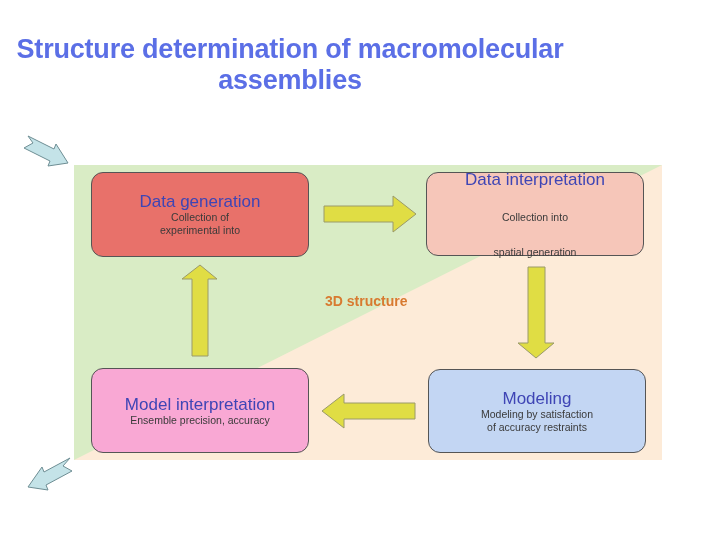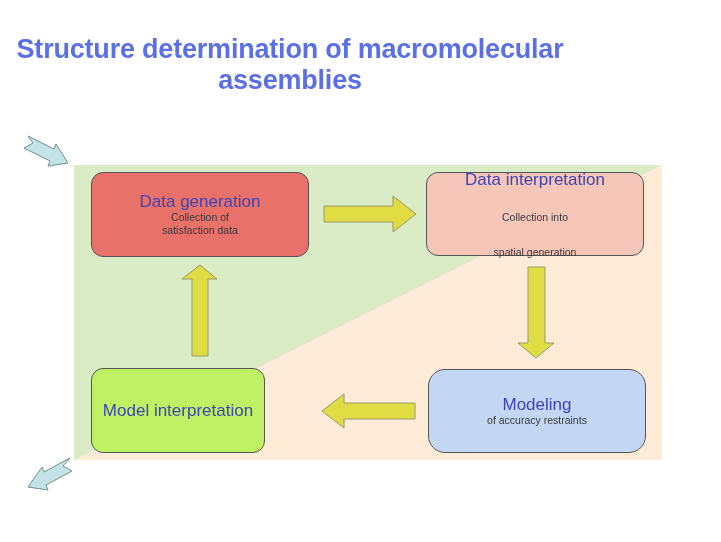--- a/index.html
+++ b/index.html
@@ -29,32 +29,35 @@
   <polygon points="192,356 208,356 208,279 217,279 200,265 182,279 192,279" fill="#e0dd44" stroke="#9a9a6a" stroke-width="1"></polygon>
 
   <polygon points="28,136 54,149 56,144 68,163 48,166 50,161 24,148 33,143" fill="#c4e3e8" stroke="#6e8e94" stroke-width="1"></polygon>
 
   <polygon points="70,458 44,472 42,467 28,487 48,490 46,485 72,471 63,466" fill="#c4e3e8" stroke="#6e8e94" stroke-width="1"></polygon>
 </svg>
 
 <div class="box" style="left:91px; top:172px; width:218px; height:85px; background:#e8716a;">
   <div class="h">Data generation</div>
   <div class="s">Collection of</div>
-  <div class="s">satisfaction data</div>
+  <div class="s">experimental into</div>
 </div>
 
 <div class="box" style="left:426px; top:172px; width:218px; height:84px; background:#f6c6b9;gap:22px;">
   <div class="h">Data interpretation</div>
   <div class="s">Collection into</div>
   <div class="s">spatial generation</div>
 </div>
 
-<div class="box" style="left:428px; top:369px; width:218px; height:84px; background:#c3d6f3;border-radius:17px;">
+<div class="box" style="left:428px; top:369px; width:218px; height:84px; background:#c3d6f3;">
   <div class="h">Modeling</div>
+  <div class="s">Modeling by satisfaction</div>
   <div class="s">of accuracy restraints</div>
 </div>
 
-<div class="box" style="left:91px; top:368px; width:174px; height:85px; background:#bef264;">
+<div class="box" style="left:91px; top:368px; width:218px; height:85px; background:#f9a8d4;">
   <div class="h">Model interpretation</div>
+  <div class="s">Ensemble precision, accuracy</div>
 </div>
 
 <div class="center-label">
+  <div>3D structure</div>
 </div>
 
 </body></html>

